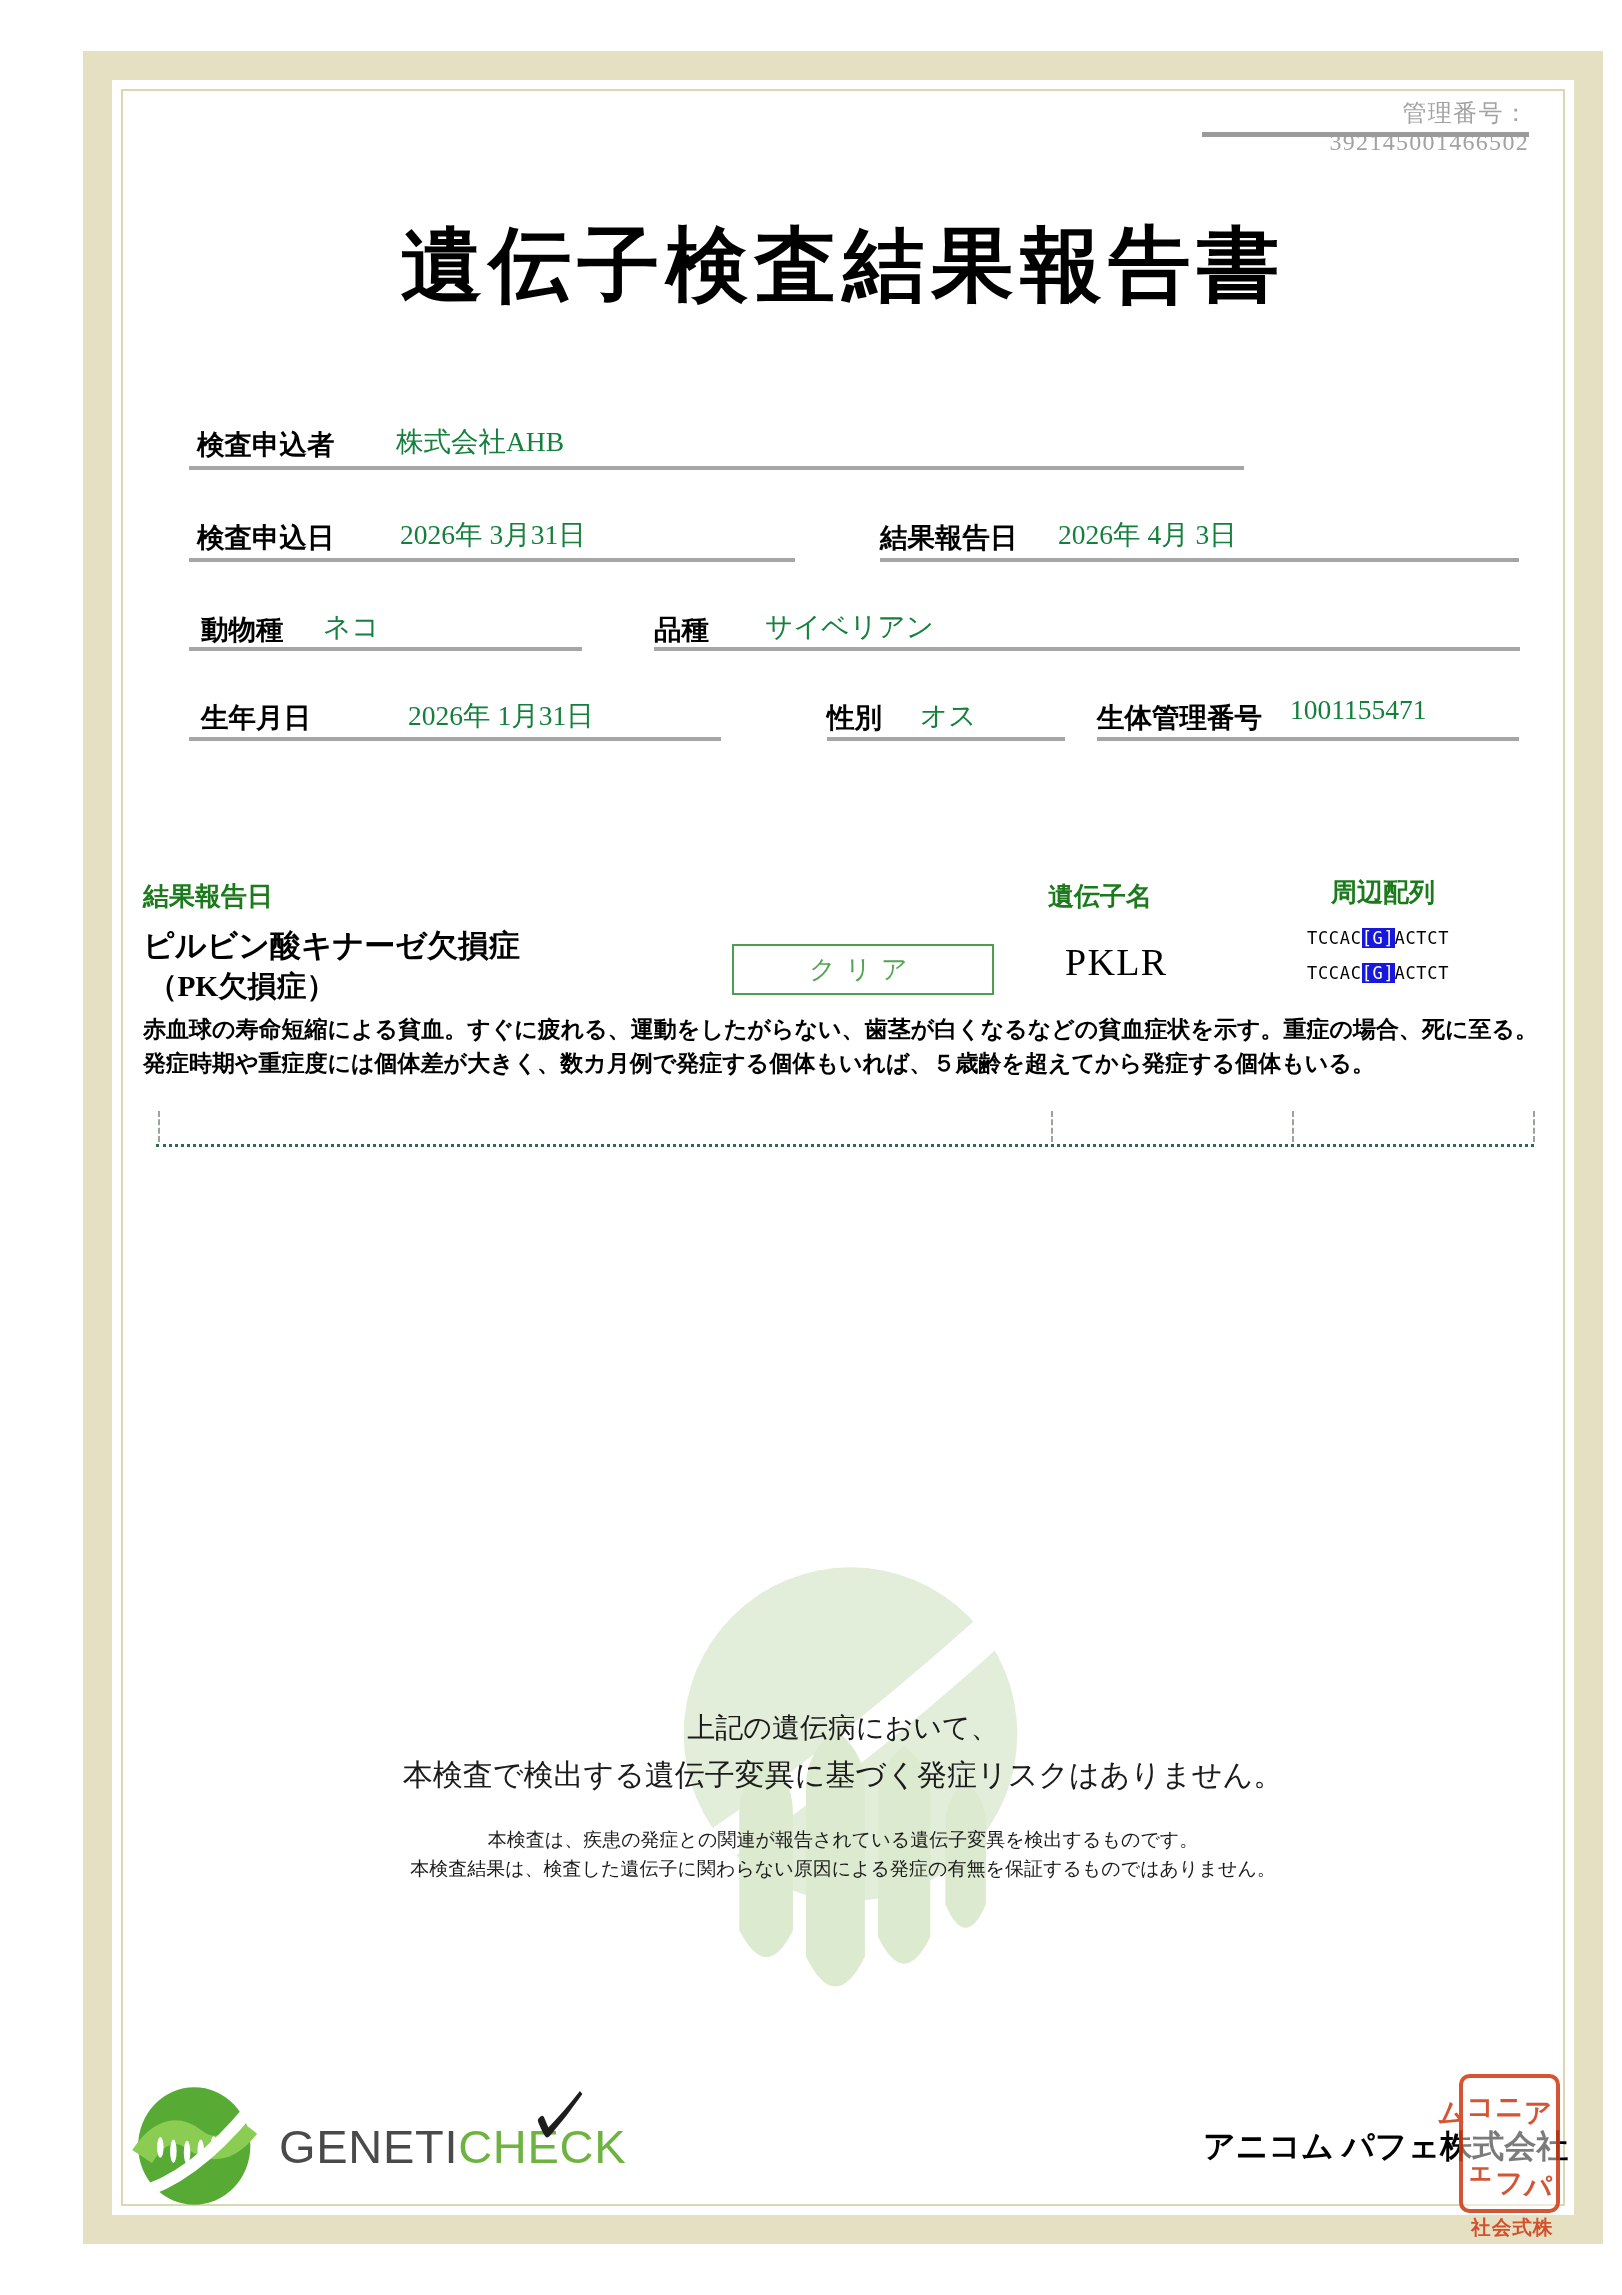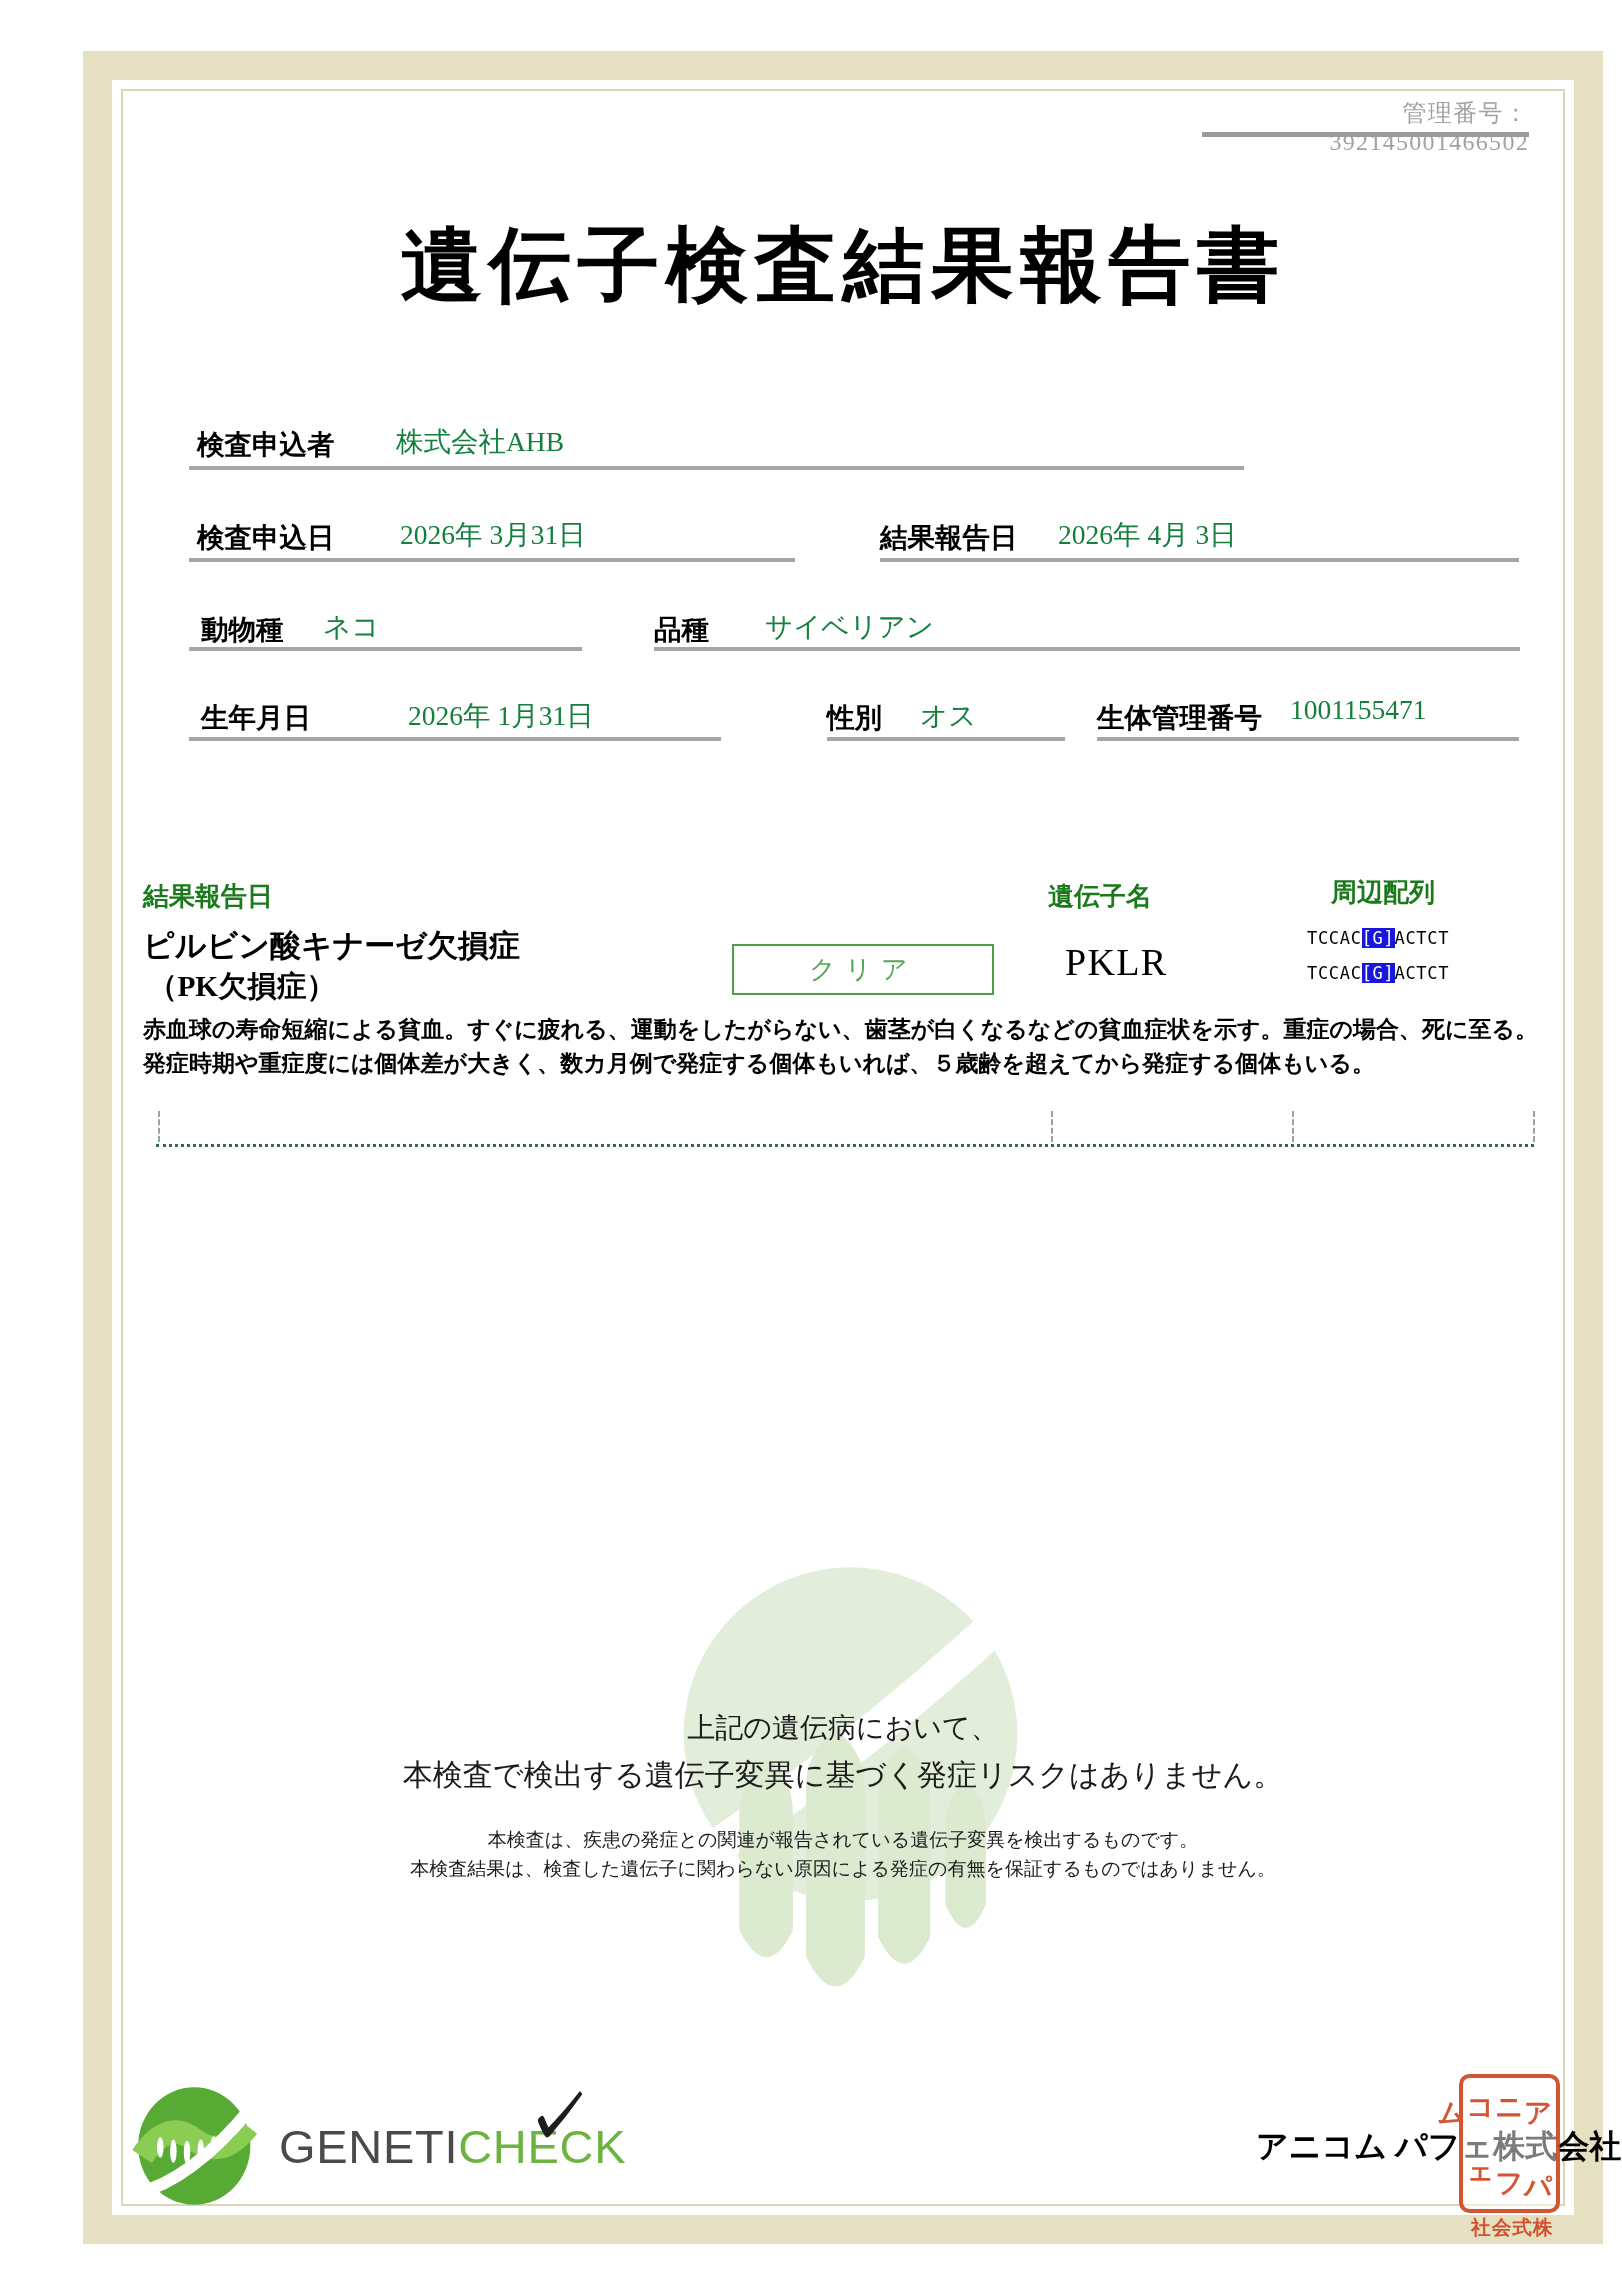--- a/index.html
+++ b/index.html
@@ -150,21 +150,21 @@
       <ellipse cx="110" cy="99" rx="5" ry="17"></ellipse>
       <ellipse cx="130" cy="92" rx="5" ry="15"></ellipse>
     </g>
     <path d="M10 165 Q95 145 186 35" stroke="#ffffff" stroke-width="19" fill="none"></path>
   </svg>
   <div class="abs sans logo-word" style="left:247px;top:2119px;">
     <span class="p1">GENETI</span><span class="p2">CHECK</span>
   </div>
   <div class="abs logo-check" style="left:492px;top:2081px;">✓</div>
 
-  <div class="abs company" style="left:1224px;top:2125px;">アニコム パフェ株式会社</div>
+  <div class="abs company" style="left:1171px;top:2125px;">アニコム パフェ株式会社</div>
   <div class="abs seal">
     <span class="c1">アニコム</span>
     <span class="c2">パフェ</span>
     <span class="c3">株式会社</span>
   </div>
 
 </div>
 
 
 </body></html>

